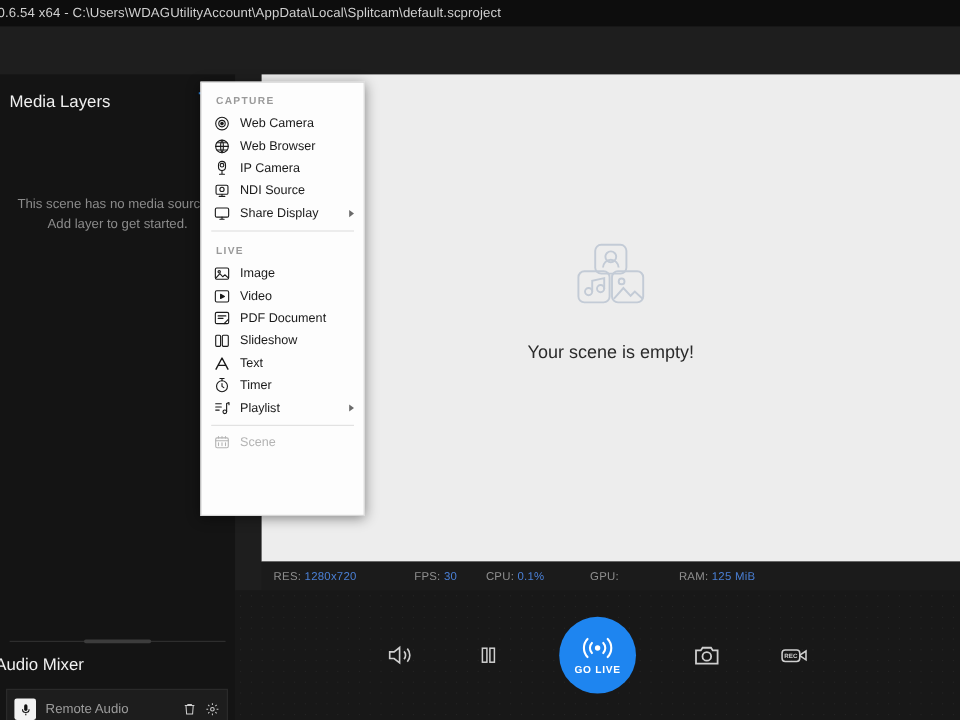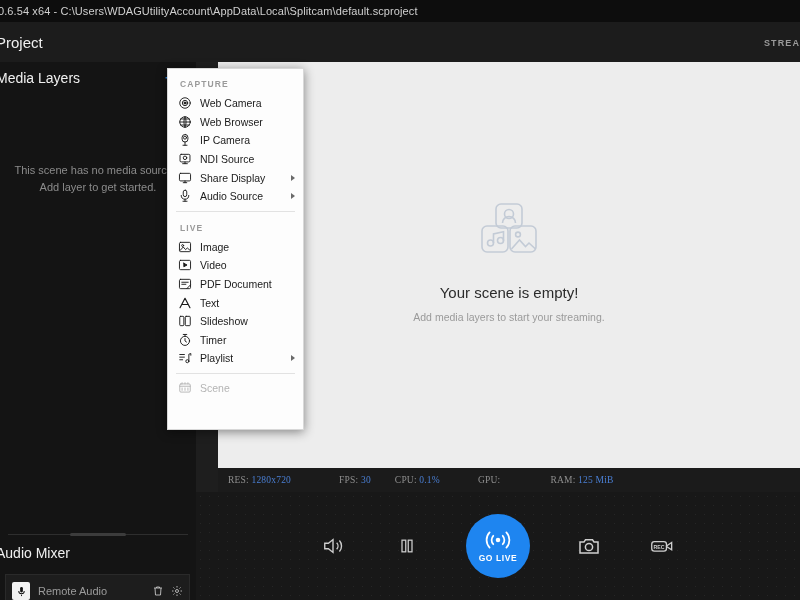--- a/index.html
+++ b/index.html
@@ -33,21 +33,21 @@
     white-space:nowrap;
   }
 
   
   .leftcol{
     position:absolute; left:0; top:62px; width:196px; height:538px;
     background:#141414;
   }
   .ml-head{
     position:absolute; left:0; top:8px; width:196px; height:28px;
-    display:flex; 
+    display:flex; align-items:center;padding-left:12px;
   }
   .ml-title{ font-size:14px; color:#f0f0f0; margin-left:-4px; }
   .plus-btn{
     position:absolute; left:160px; top:6px; width:22px; height:22px;
     color:#2e8ae6; font-size:22px; line-height:20px; text-align:center;
     font-weight:300; cursor:pointer;
   }
   .ml-empty{
     position:absolute; left:6px; top:100px; width:184px;
     text-align:center; font-size:11px; color:#8b8b8b; line-height:1.55;
@@ -89,21 +89,21 @@
   }
   .empty-state{
     position:absolute; left:0; right:0; top:140px; text-align:center;
   }
   .es-title{ font-size:15px; color:#2b2b2b; margin-top:14px; }
   .es-sub{ font-size:10.5px; color:#9a9a9a; margin-top:8px; line-height:1.55; }
 
   .statusbar{
     position:absolute; left:22px; top:406px; width:582px; height:24px;
     background:#1b1b1b; display:flex; align-items:center;
-    font-size:9.5px; color:#8e8e8e; letter-spacing:.2px;font-family:Liberation Serif, serif;
+    font-size:9.5px; color:#8e8e8e; letter-spacing:.2px;
   }
   .statusbar .seg{ margin-right:0; white-space:nowrap; }
   .statusbar .val{ color:#4a7fd4; }
 
   .controlbar{
     position:absolute; left:0; top:430px; width:604px; height:108px;
     background:#181818;
     background-image:radial-gradient(#262626 0.7px, transparent 0.8px);
     background-size:9px 9px;
   }
@@ -145,24 +145,20 @@
 </style>
 </head>
 <body>
 
 <div id="app">
 
   <div class="titlebar">
     <span class="tt">0.6.54 x64 - C:\Users\WDAGUtilityAccount\AppData\Local\Splitcam\default.scproject</span>
   </div>
 
-  <div class="header">
-    <span class="proj">Project</span>
-    <span class="stream">STREA</span>
-  </div>
 
   <div class="leftcol">
 
     <div class="ml-head">
       <span class="ml-title">Media Layers</span>
     </div>
     <div class="plus-btn">+</div>
 
     <div class="ml-empty">This scene has no media sources. Add layer to get started.</div>
 
@@ -209,21 +205,20 @@
           <path d="M33.5 21a6.5 6.5 0 0 1 13 0"></path>
           <rect x="13" y="24" width="26" height="26" rx="5"></rect>
           <circle cx="21.5" cy="41" r="3"></circle>
             <circle cx="31.5" cy="38.5" r="3"></circle>
           <path d="M24.5 41v-9l10-2.2v9"></path>
           <rect x="41" y="24" width="26" height="26" rx="5"></rect>
           <circle cx="49" cy="32.5" r="2.4"></circle>
           <path d="M42.5 47l8-9 6 6.5 3.5-3.5 6.5 6"></path>
         </svg>
         <div class="es-title">Your scene is empty!</div>
-        <div class="es-sub">Add media layers to start your streaming.</div>
       </div>
     </div>
 
     <div class="statusbar">
       <span class="seg" style="margin-left:10px">
         <span>RES:</span>
         <span class="val">1280x720</span>
       </span>
       <span class="seg" style="margin-left:48px">
         <span>FPS:</span>
@@ -326,31 +321,20 @@
       <div class="ctx-item">
         <span class="ctx-ic">
           <svg width="14" height="14" viewBox="0 0 24 24" fill="none" stroke="currentColor" stroke-width="1.6" stroke-linecap="round" stroke-linejoin="round">
             <rect x="2.5" y="4" width="19" height="13" rx="2"></rect>
             <path d="M9 20h6M12 17v3"></path>
           </svg>
         </span>
         <span class="ctx-lbl">Share Display</span>
         <span class="ctx-arrow"></span>
       </div>
-      <div class="ctx-item">
-        <span class="ctx-ic">
-          <svg width="14" height="14" viewBox="0 0 24 24" fill="none" stroke="currentColor" stroke-width="1.6" stroke-linecap="round" stroke-linejoin="round">
-            <rect x="9" y="2" width="6" height="11" rx="3"></rect>
-            <path d="M5.5 11a6.5 6.5 0 0 0 13 0"></path>
-            <path d="M12 17.5V21M8.5 21h7"></path>
-          </svg>
-        </span>
-        <span class="ctx-lbl">Audio Source</span>
-        <span class="ctx-arrow"></span>
-      </div>
       <div class="ctx-sep"></div>
       <div class="ctx-sec">LIVE</div>
       <div class="ctx-item">
         <span class="ctx-ic">
           <svg width="14" height="14" viewBox="0 0 24 24" fill="none" stroke="currentColor" stroke-width="1.6" stroke-linecap="round" stroke-linejoin="round">
             <rect x="2.5" y="4" width="19" height="16" rx="2"></rect>
             <circle cx="8" cy="9.5" r="1.7"></circle>
             <path d="M3.5 18l5.5-6 4 4.5 3-2.8 5 4.3"></path>
           </svg>
         </span>
@@ -371,33 +355,33 @@
             <rect x="2.5" y="4" width="19" height="16" rx="2"></rect>
             <path d="M6.5 9h11M6.5 12.5h7"></path>
             <path d="M15 20l6-6"></path>
           </svg>
         </span>
         <span class="ctx-lbl">PDF Document</span>
       </div>
       <div class="ctx-item">
         <span class="ctx-ic">
           <svg width="14" height="14" viewBox="0 0 24 24" fill="none" stroke="currentColor" stroke-width="1.6" stroke-linecap="round" stroke-linejoin="round">
-            <path d="M3.5 20L12 4l8.5 16M7 14.5h10" stroke-width="2"></path>
-          </svg>
-        </span>
-        <span class="ctx-lbl">Text</span>
-      </div>
-      <div class="ctx-item">
-        <span class="ctx-ic">
-          <svg width="14" height="14" viewBox="0 0 24 24" fill="none" stroke="currentColor" stroke-width="1.6" stroke-linecap="round" stroke-linejoin="round">
             <rect x="3" y="4" width="7" height="16" rx="1.5"></rect>
             <rect x="12.5" y="4" width="8.5" height="16" rx="1.5"></rect>
           </svg>
         </span>
         <span class="ctx-lbl">Slideshow</span>
+      </div>
+      <div class="ctx-item">
+        <span class="ctx-ic">
+          <svg width="14" height="14" viewBox="0 0 24 24" fill="none" stroke="currentColor" stroke-width="1.6" stroke-linecap="round" stroke-linejoin="round">
+            <path d="M3.5 20L12 4l8.5 16M7 14.5h10" stroke-width="2"></path>
+          </svg>
+        </span>
+        <span class="ctx-lbl">Text</span>
       </div>
       <div class="ctx-item">
         <span class="ctx-ic">
           <svg width="14" height="14" viewBox="0 0 24 24" fill="none" stroke="currentColor" stroke-width="1.6" stroke-linecap="round" stroke-linejoin="round">
             <circle cx="12" cy="13.5" r="7.8"></circle>
             <path d="M12 9.5v4.2l2.6 1.8M9 2.5h6M12 2.5v3"></path>
           </svg>
         </span>
         <span class="ctx-lbl">Timer</span>
       </div>

